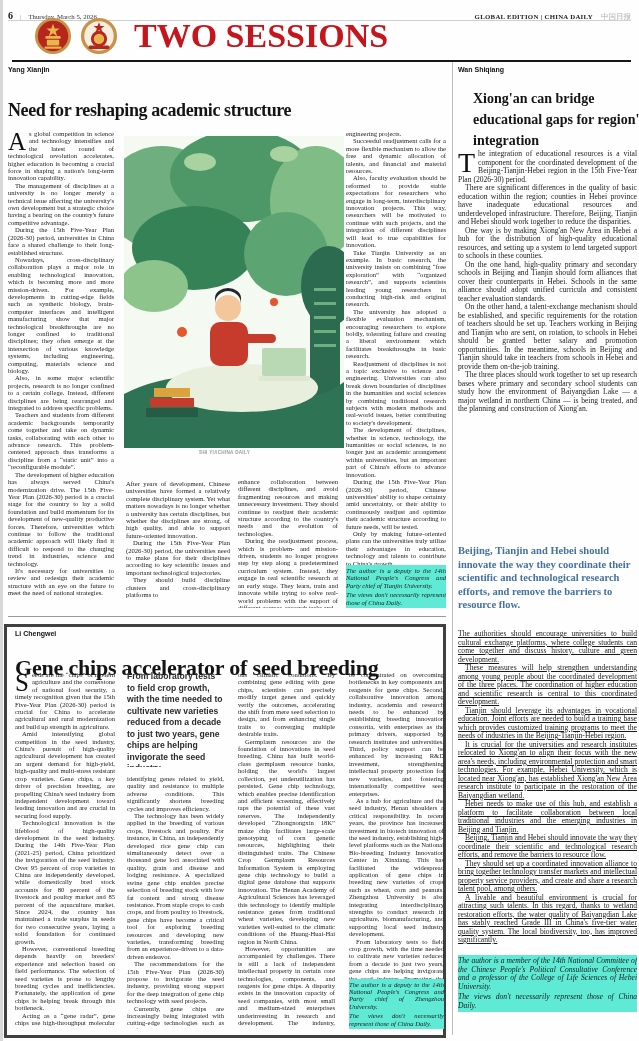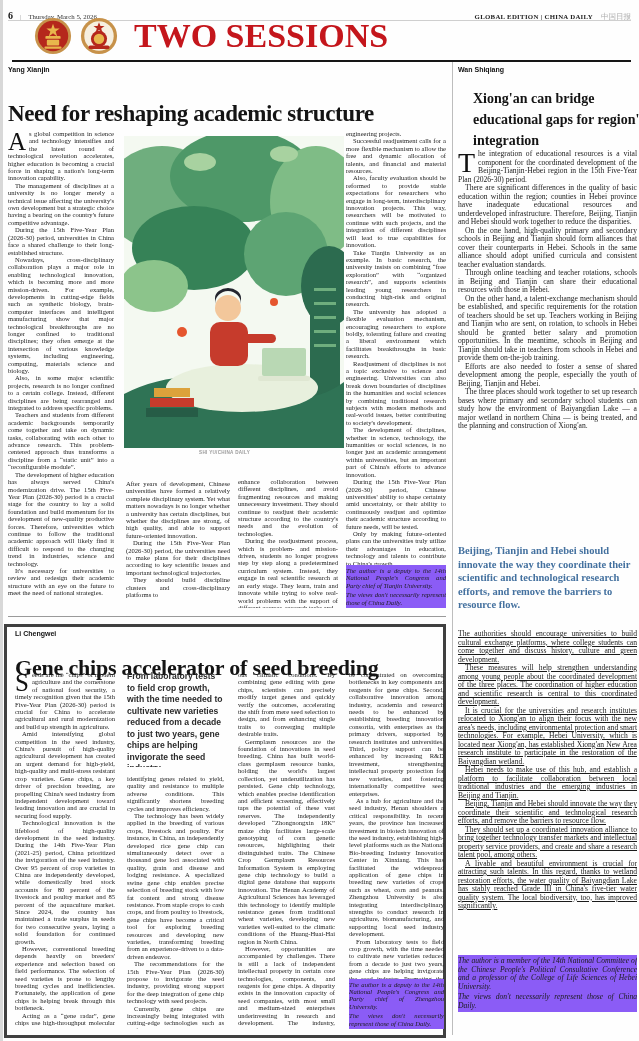--- a/index.html
+++ b/index.html
@@ -20,25 +20,25 @@
   .section-title{font-size:34px;font-weight:bold;color:#c4161c;letter-spacing:0;
                  font-family:"Liberation Serif",serif;margin-left:8px;white-space:nowrap;}
   .masthead-rule{left:12px;top:60px;width:619px;height:2px;background:#161616;}
   
   .byline{font-family:"Liberation Sans",sans-serif;font-weight:bold;font-size:7px;color:#111;}
   .headline{font-family:"Liberation Serif",serif;color:#141414;}
   .body-col{font-size:6.6px;line-height:7.4px;text-align:justify;overflow:hidden;}
   .body-col p{margin:0;text-indent:7px;}
   .body-col p.first{text-indent:0;}
   .has-dropcap p.first::first-letter{float:left;font-size:25px;line-height:19px;padding:2px 3px 0 0;color:#111;}
-  .author-note{font-style:italic;position:absolute;bottom:0;left:0;right:0;background:#8b5cf6;padding-top:2px;}
+  .author-note{font-style:italic;position:absolute;bottom:0;left:0;right:0;background:#5eead4;padding-top:2px;}
   .author-note p{margin:0 0 2px 0;text-indent:0 !important;}
   
   .m-byline{left:8px;top:66px;}
-  .m-headline{left:8px;top:80px;width:440px;font-size:23px;line-height:30px;letter-spacing:-.4px;white-space:nowrap;}
+  .m-headline{left:8px;top:80px;width:440px;font-size:18px;line-height:30px;letter-spacing:-.4px;white-space:nowrap;}
   .m-col1{left:8px;top:130px;width:106px;height:478px;}
   .m-col2{left:126px;top:480px;width:104px;height:128px;}
   .m-col3{left:238px;top:478px;width:100px;height:130px;}
   .m-col4{left:346px;top:130px;width:100px;height:478px;}
   .illustration{left:124px;top:136px;width:220px;height:312px;}
   .caption{left:124px;top:450px;width:126px;text-align:right;font-family:"Liberation Sans",sans-serif;
            font-weight:bold;font-size:4.6px;color:#9a9a9a;letter-spacing:.3px;}
   .divider-v{left:452px;top:62px;width:1px;height:973px;background:#bdbdbd;}
   .rule-above-box{left:8px;top:616px;width:438px;height:1px;background:#9a9a9a;}
   
@@ -179,31 +179,31 @@
 
   <div class="abs divider-v"></div>
   <div class="abs rule-above-box"></div>
 
   <section>
     <div class="abs byline r-byline">Wan Shiqiang</div>
     <h2 class="abs headline r-headline">Xiong'an can bridge educational gaps for region's integration</h2>
     <div class="abs body-col r-top has-dropcap">
         <p class="first">The integration of educational resources is a vital component for the coordinated development of the Beijing-Tianjin-Hebei region in the 15th Five-Year Plan (2026-30) period.</p>
         <p>There are significant differences in the quality of basic education within the region; counties in Hebei province have inadequate educational resources and underdeveloped infrastructure. Therefore, Beijing, Tianjin and Hebei should work together to reduce the disparities.</p>
+        <p>One way is by making Xiong'an New Area in Hebei a hub for the distribution of high-quality educational resources, and setting up a system to lend targeted support to schools in these counties.</p>
         <p>On the one hand, high-quality primary and secondary schools in Beijing and Tianjin should form alliances that cover their counterparts in Hebei. Schools in the same alliance should adopt unified curricula and consistent teacher evaluation standards.</p>
-        <p>Through online teaching and teacher rotations, schools in Beijing and Tianjin can share their educational resources with those in Hebei.</p>
         <p>On the other hand, a talent-exchange mechanism should be established, and specific requirements for the rotation of teachers should be set up. Teachers working in Beijing and Tianjin who are sent, on rotation, to schools in Hebei should be granted better salary and promotion opportunities. In the meantime, schools in Beijing and Tianjin should take in teachers from schools in Hebei and provide them on-the-job training.</p>
-        <p>Efforts are also needed to foster a sense of shared development among the people, especially the youth of Beijing, Tianjin and Hebei.</p>
         <p>The three places should work together to set up research bases where primary and secondary school students can study how the environment of Baiyangdian Lake — a major wetland in northern China — is being treated, and the planning and construction of Xiong'an.</p>
       </div>
     <div class="abs r-quote">Beijing, Tianjin and Hebei should innovate the way they coordinate their scientific and technological research efforts, and remove the barriers to resource flow.</div>
     <div class="abs body-col r-bottom">
       <div>
           <p class="first">The authorities should encourage universities to build cultural exchange platforms, where college students can come together and discuss history, culture and green development.</p>
           <p>These measures will help strengthen understanding among young people about the coordinated development of the three places. The coordination of higher education and scientific research is central to this coordinated development.</p>
+          <p>Tianjin should leverage its advantages in vocational education. Joint efforts are needed to build a training base which provides customized training programs to meet the needs of industries in the Beijing-Tianjin-Hebei region.</p>
           <p>It is crucial for the universities and research institutes relocated to Xiong'an to align their focus with the new area's needs, including environmental protection and smart technologies. For example, Hebei University, which is located near Xiong'an, has established Xiong'an New Area research institute to participate in the restoration of the Baiyangdian wetland.</p>
           <p>Hebei needs to make use of this hub, and establish a platform to facilitate collaboration between local traditional industries and the emerging industries in Beijing and Tianjin.</p>
           <p>Beijing, Tianjin and Hebei should innovate the way they coordinate their scientific and technological research efforts, and remove the barriers to resource flow.</p>
           <p>They should set up a coordinated innovation alliance to bring together technology transfer markets and intellectual property service providers, and create and share a research talent pool, among others.</p>
           <p>A livable and beautiful environment is crucial for attracting such talents. In this regard, thanks to wetland restoration efforts, the water quality of Baiyangdian Lake has stably reached Grade III in China's five-tier water quality system. The local biodiversity, too, has improved significantly.</p>
         </div>
       <div class="author-note">
           <p class="first">The author is a member of the 14th National Committee of the Chinese People's Political Consultative Conference and a professor of the College of Life Sciences of Hebei University.</p>
           <p>The views don't necessarily represent those of China Daily.</p>
         </div>

